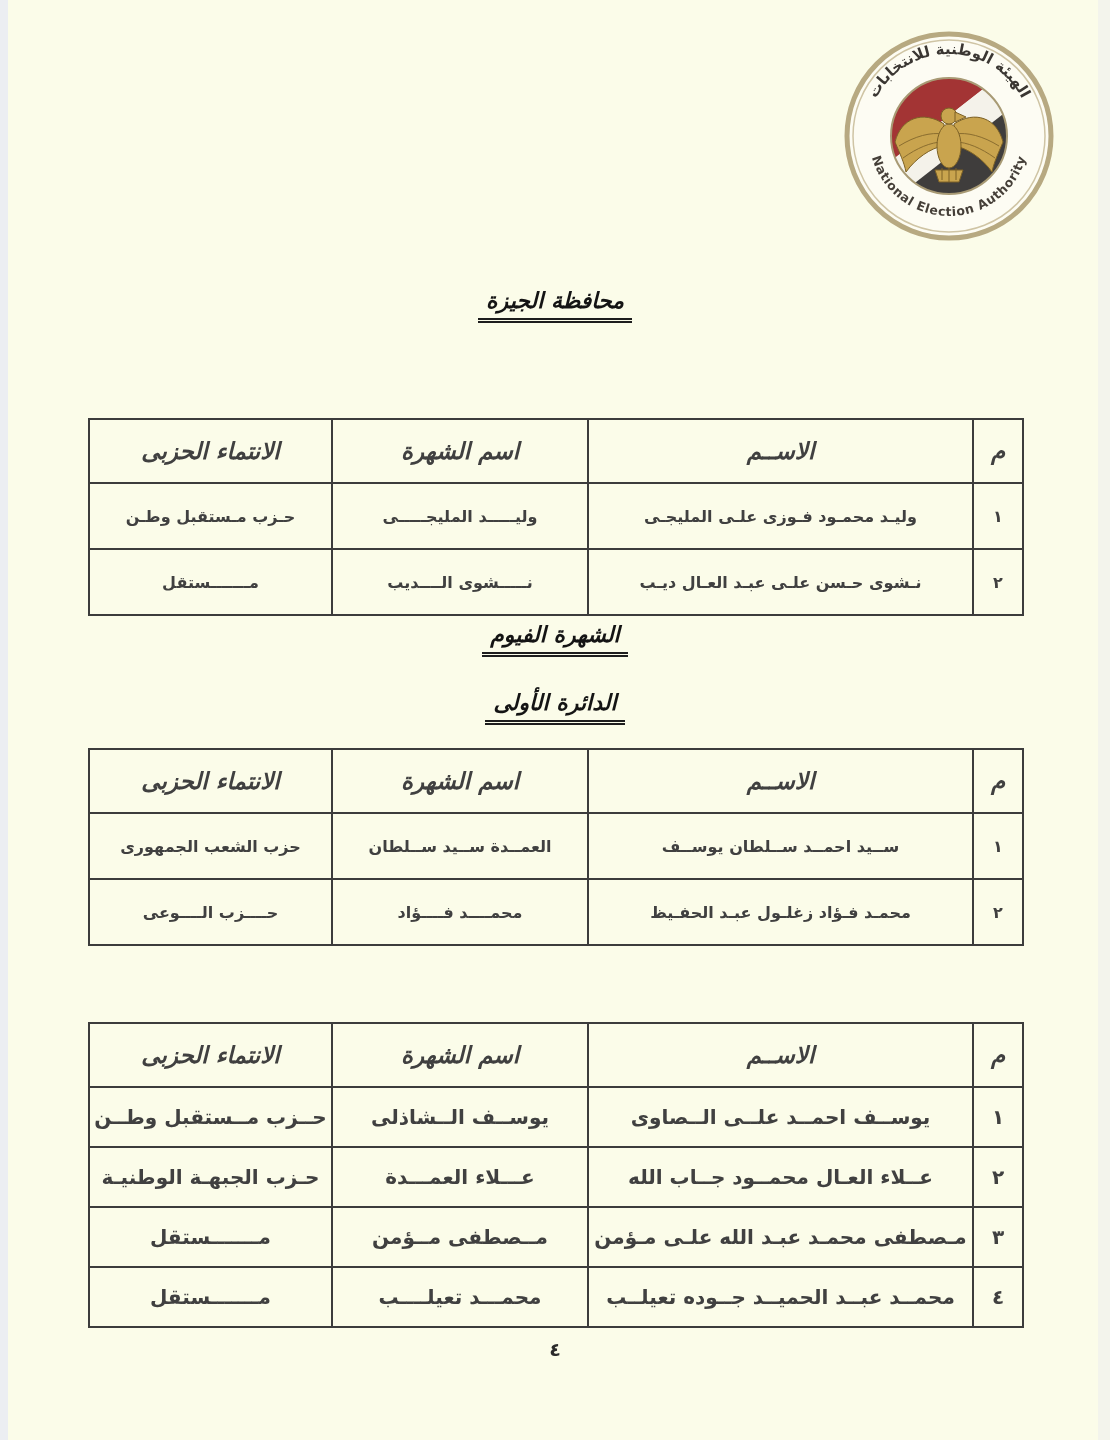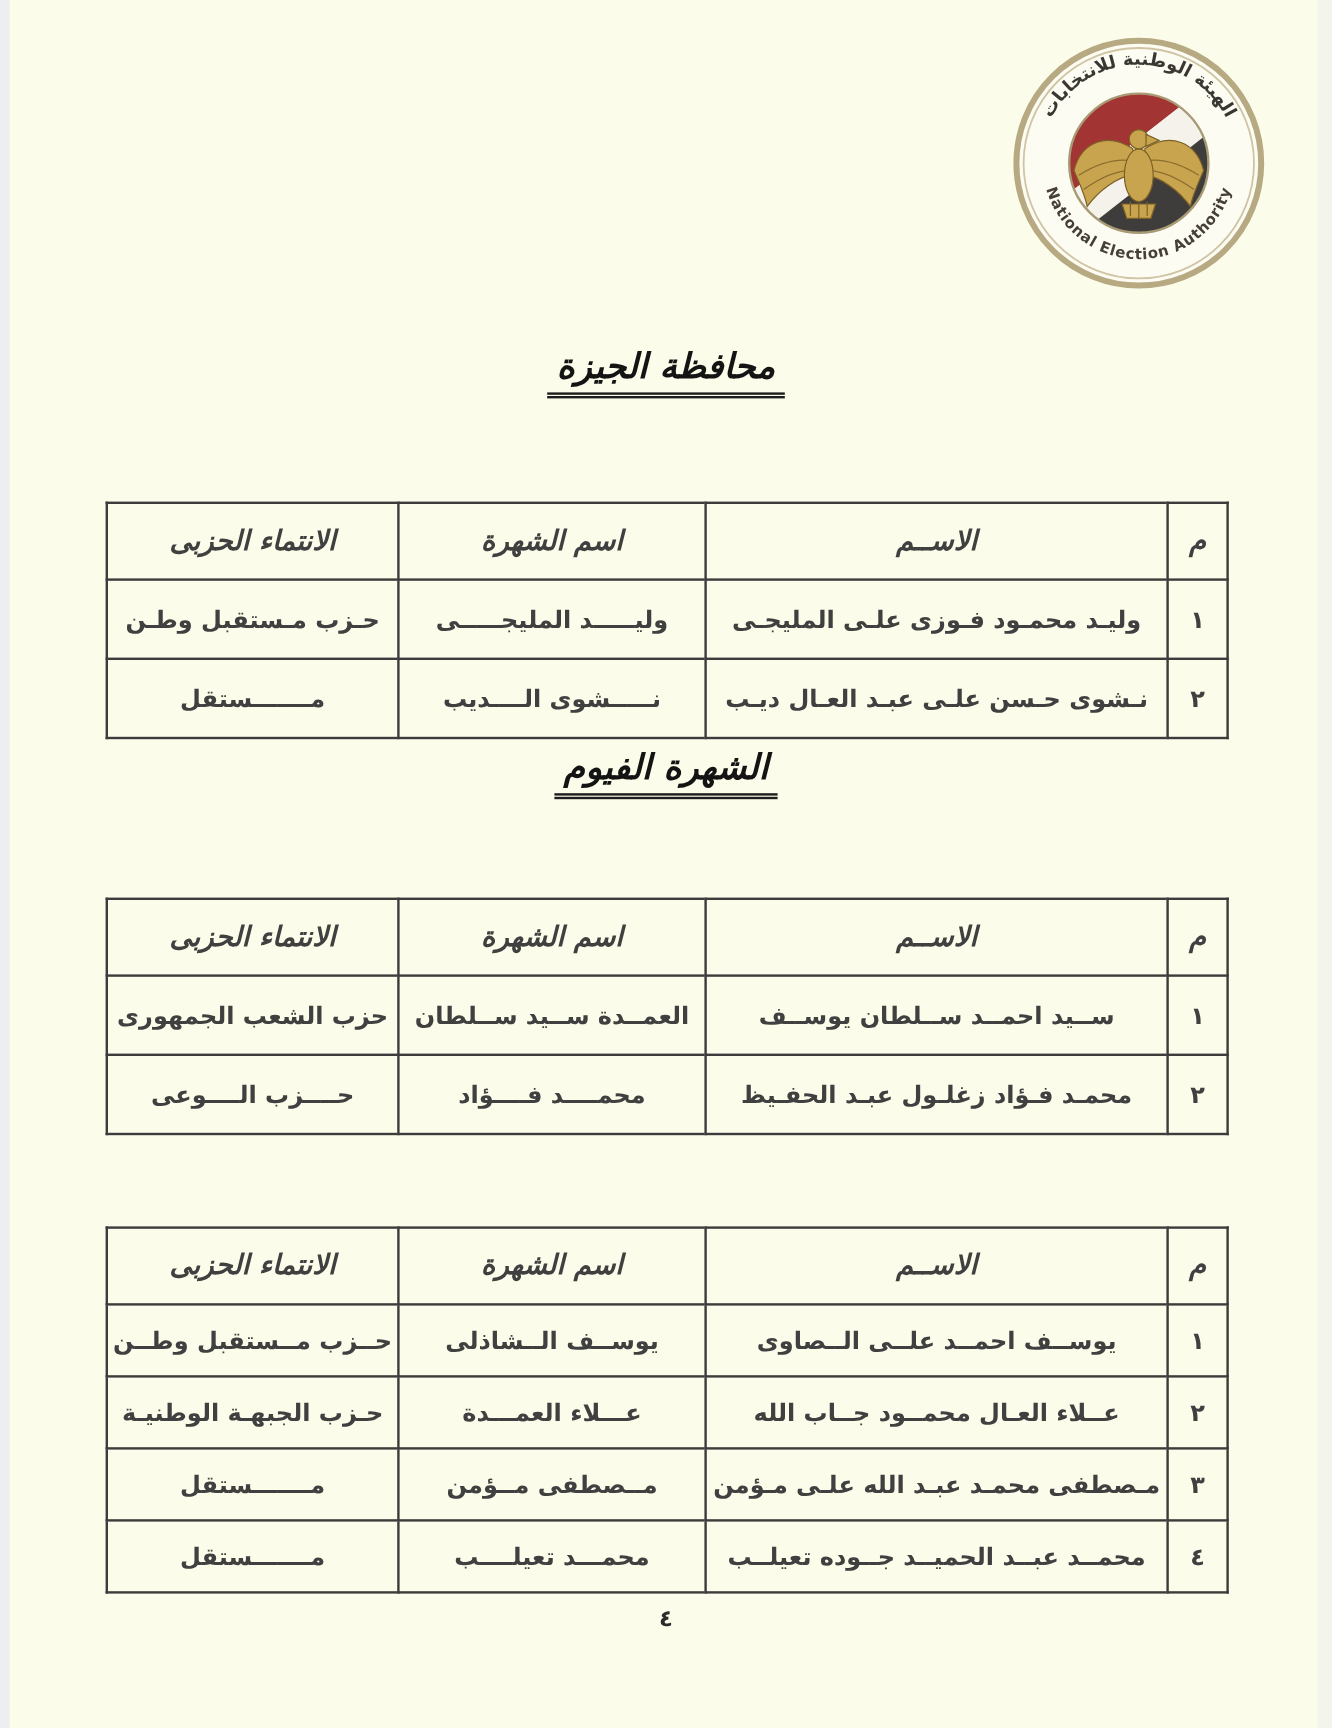--- a/index.html
+++ b/index.html
@@ -6,33 +6,33 @@
   .page{
     position:relative;width:1110px;height:1440px;margin:0 auto;
     background:#fbfce9;overflow:hidden;
     font-family:"DejaVu Sans",sans-serif;color:#151515;
   }
   .edge-left{position:absolute;left:0;top:0;width:8px;height:100%;background:#eceef2;}
   .edge-right{position:absolute;right:0;top:0;width:12px;height:100%;background:#f3f4ec;}
   .logo{position:absolute;left:843px;top:30px;width:212px;height:212px;}
   .title-wrap{position:absolute;left:0;width:100%;text-align:center;}
   .title-wrap span{
-    display:inline-block;font-weight:bold;font-style:italic;font-size:29px;color:#141414;
+    display:inline-block;font-weight:bold;font-style:italic;font-size:22px;color:#141414;
     border-bottom:5px double #1d1d1d;padding:0 8px 5px;letter-spacing:.5px;
   }
   table.ctable{
     position:absolute;left:88px;width:934px;border-collapse:collapse;table-layout:fixed;
     direction:rtl;
   }
   table.ctable td{
     border:2px solid #3c3c3c;text-align:center;vertical-align:middle;
     font-weight:bold;color:#404040;padding:0 4px;overflow:hidden;
   }
   td.hd{font-size:23px;font-style:italic;height:62px;}
-  .t12 td.dr{height:64px;font-size:20px;}
+  .t12 td.dr{height:64px;font-size:16px;}
   .t3  td.dr{height:58px;font-size:20px;margin-top:32px;}
   td.numcol{font-size:19px;}
   .pagenum{
     position:absolute;left:0;top:1338px;width:100%;text-align:center;
     font-size:19px;font-weight:bold;color:#2b2b2b;
   }
 </style>
 </head>
 <body>
 
@@ -111,20 +111,23 @@
         <td class="dr">نـشوى حـسن علـى عبـد العـال ديـب</td>
         <td class="dr">نـــــشوى الــــديب</td>
         <td class="dr">مـــــــستقل</td>
       </tr>
     </tbody>
   </table>
 
   <div class="title-wrap" style="top:622px">
     <span>الشهرة الفيوم</span>
   </div>
+  <div class="title-wrap" style="top:690px">
+    <span>الدائرة الأولى</span>
+  </div>
 
   <table class="ctable t12" style="top:748px" dir="rtl">
     <colgroup>
         <col style="width:50px">
         <col style="width:385px">
         <col style="width:256px">
         <col style="width:243px">
       </colgroup>
     <tbody>
       <tr>

